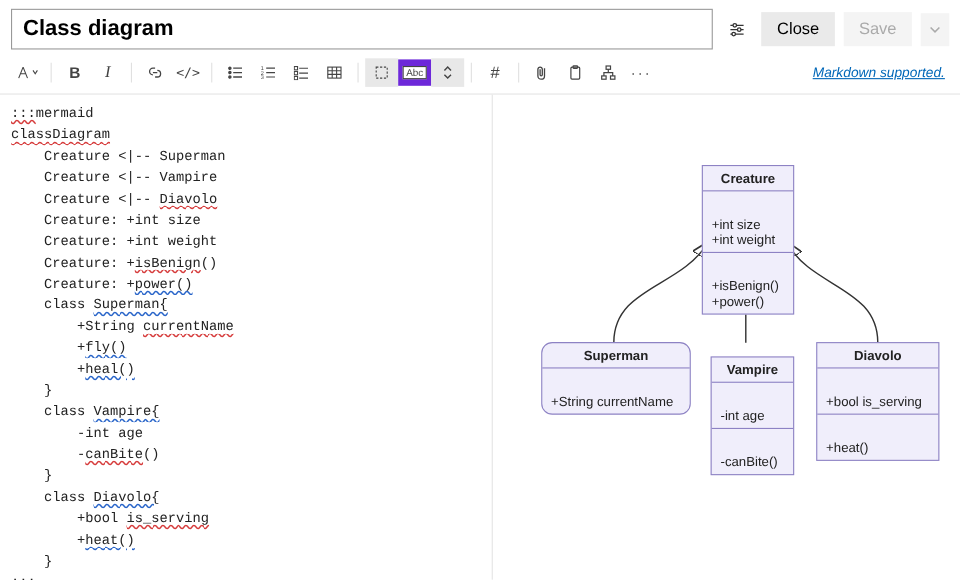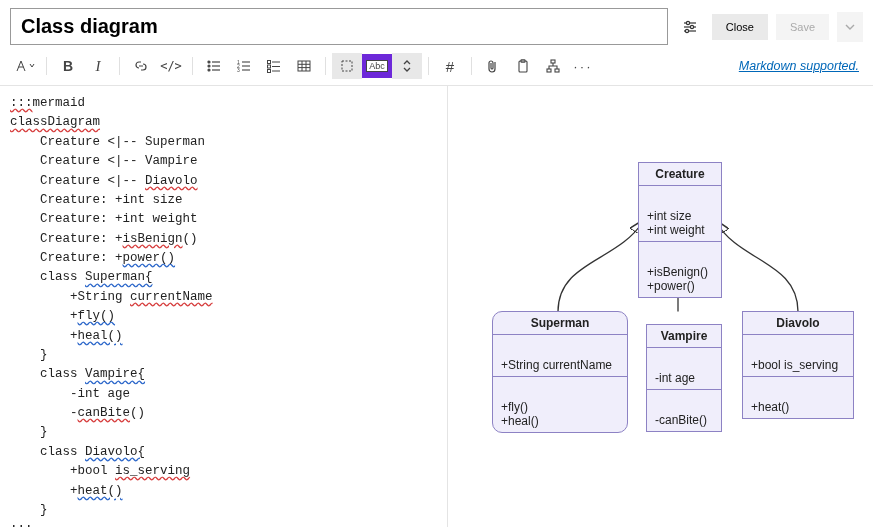--- a/index.html
+++ b/index.html
@@ -29,21 +29,21 @@
   }
   .icon-btn {
     width: 28px; height: 28px;
     display: flex; align-items: center; justify-content: center;
     border: none; background: transparent; cursor: pointer;
     color: #333;
   }
   .btn {
     border: none;
     padding: 7px 14px;
-    font-size: 11px;
+    font-size: 15px;
     cursor: pointer;
   }
   .btn-close { background: #eaeaea; }
   .btn-save { background: #f4f4f4; color: #aaa; }
   .chev-wrap {
     width: 26px; height: 30px; background:#f4f4f4; display:flex;align-items:center;justify-content:center;
   }
   .toolbar {
     display: flex;
     align-items: center;
@@ -272,41 +272,37 @@
       <defs>
         <marker id="tri" markerWidth="12" markerHeight="12" refX="10" refY="6" orient="auto">
           <path d="M0 0 L12 6 L0 12 Z" fill="none" stroke="#333" stroke-width="1.2"></path>
         </marker>
       </defs>
       <path d="M110 225 C110 175 170 175 195 135" stroke="#333" fill="none" stroke-width="1.3" marker-end="url(#tri)"></path>
       <path d="M230 225 L230 180" stroke="#333" fill="none" stroke-width="1.3" marker-end="url(#tri)"></path>
       <path d="M350 225 C350 175 290 175 268 135" stroke="#333" fill="none" stroke-width="1.3" marker-end="url(#tri)"></path>
     </svg>
 
-    <div class="cls" style="left:190px; top:76px; width:84px;">
+    <div class="cls" style="left:190px; top:64px; width:84px;">
       <div class="hdr">Creature</div>
       <div class="sect">
         <div>+int size</div>
         <div>+int weight</div>
       </div>
       <div class="sect">
         <div>+isBenign()</div>
         <div>+power()</div>
       </div>
     </div>
 
     <div class="cls" style="left:44px; top:225px; width:136px;border-radius:10px;">
       <div class="hdr">Superman</div>
       <div class="sect">
           <div>+String currentName</div>
         </div>
-      <div class="sect">
-        <div>+fly()</div>
-        <div>+heal()</div>
-      </div>
     </div>
 
     <div class="cls" style="left:198px; top:238px; width:76px;">
       <div class="hdr">Vampire</div>
       <div class="sect">
           <div>-int age</div>
         </div>
       <div class="sect">
           <div>-canBite()</div>
         </div>

